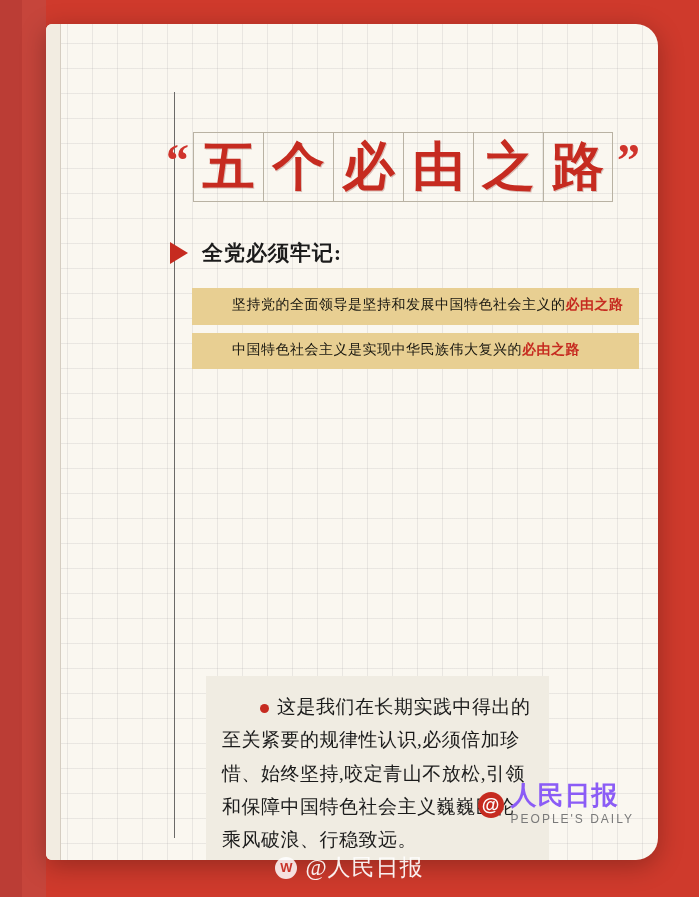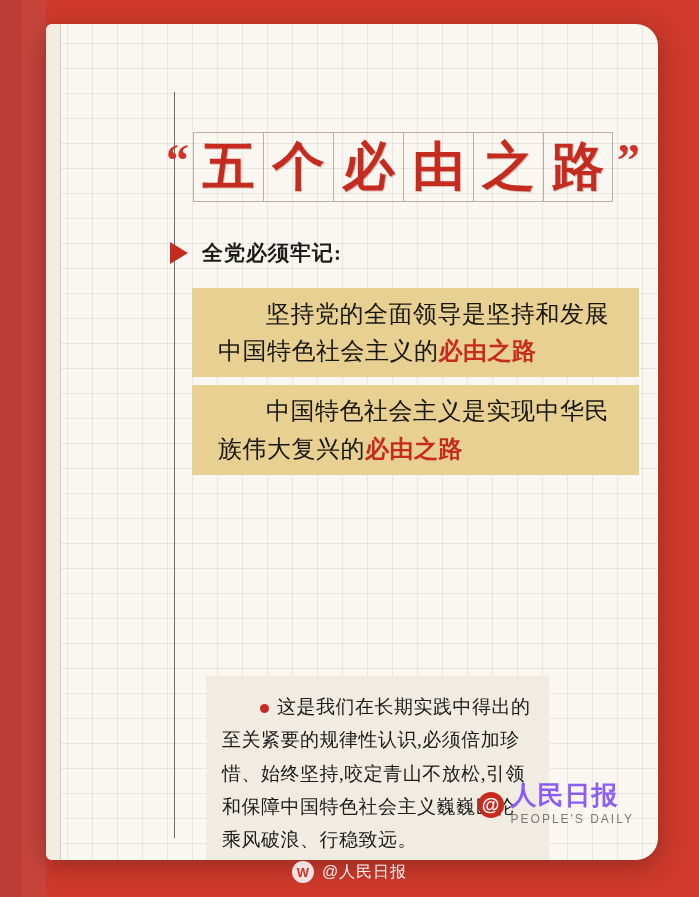--- a/index.html
+++ b/index.html
@@ -137,24 +137,24 @@
   
   #items {
     position: absolute;
     left: 146px;
     top: 264px;
     width: 447px;
   }
   .item {
     background: #e8cf92;
     margin-bottom: 8px;
-    padding: 7px 10px 8px 26px;
+    padding: 7px 10px 8px 12px;
     box-sizing: border-box;
-    font-family: Liberation Sans, sans-serif;
-    font-size: 24px;
+    font-family: Liberation Mono, monospace;
+    font-size: 14px;
     line-height: 1.55;
     color: #17160f;
     letter-spacing: .5px;
     text-indent: 2em;
   }
   .item .hl {
     color: #c62b20;
     font-weight: 700;
   }
 
@@ -237,22 +237,22 @@
     color: #c9342a;
     font-size: 13px;
     font-weight: 700;
     display: flex;
     align-items: center;
     justify-content: center;
     margin-right: 8px;
     font-family: "Liberation Sans", sans-serif;
   }
   #wbText {
-    font-family: Liberation Sans, sans-serif;
-    font-size: 16px;
+    font-family: Liberation Serif, serif;
+    font-size: 23px;
     color: rgba(255,255,255,.92);
     letter-spacing: 1px;
   }
 </style>
 </head>
 <body>
 
 <div id="poster">
   <div id="sideStrip"></div>
 

